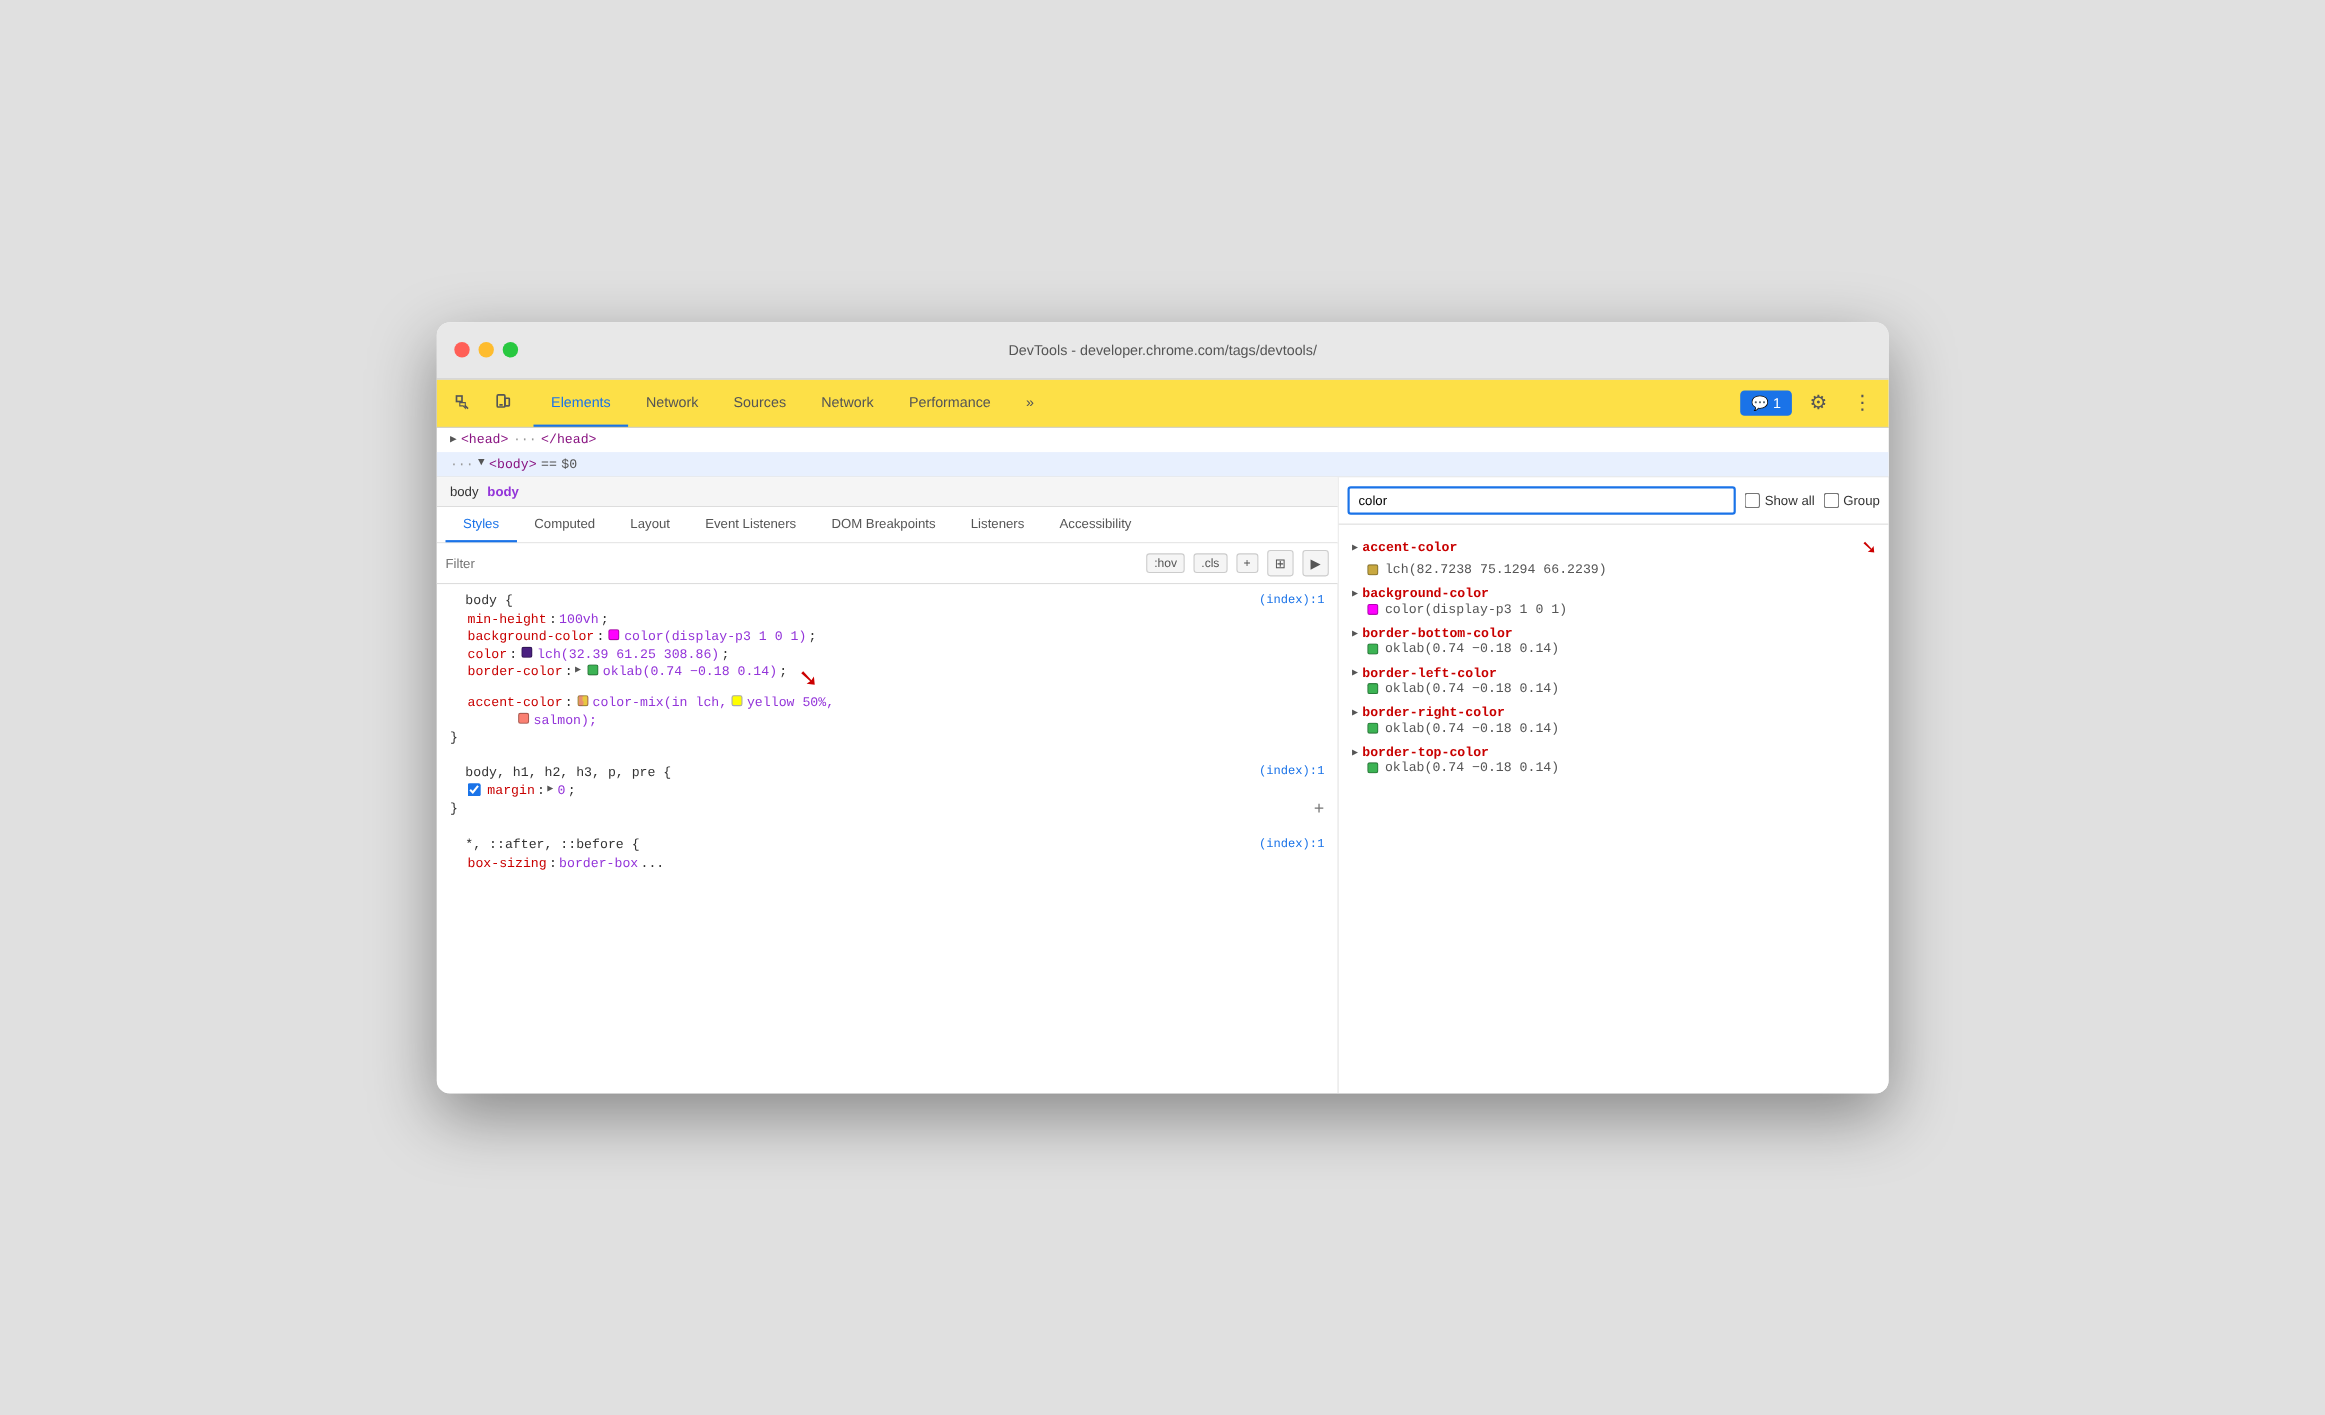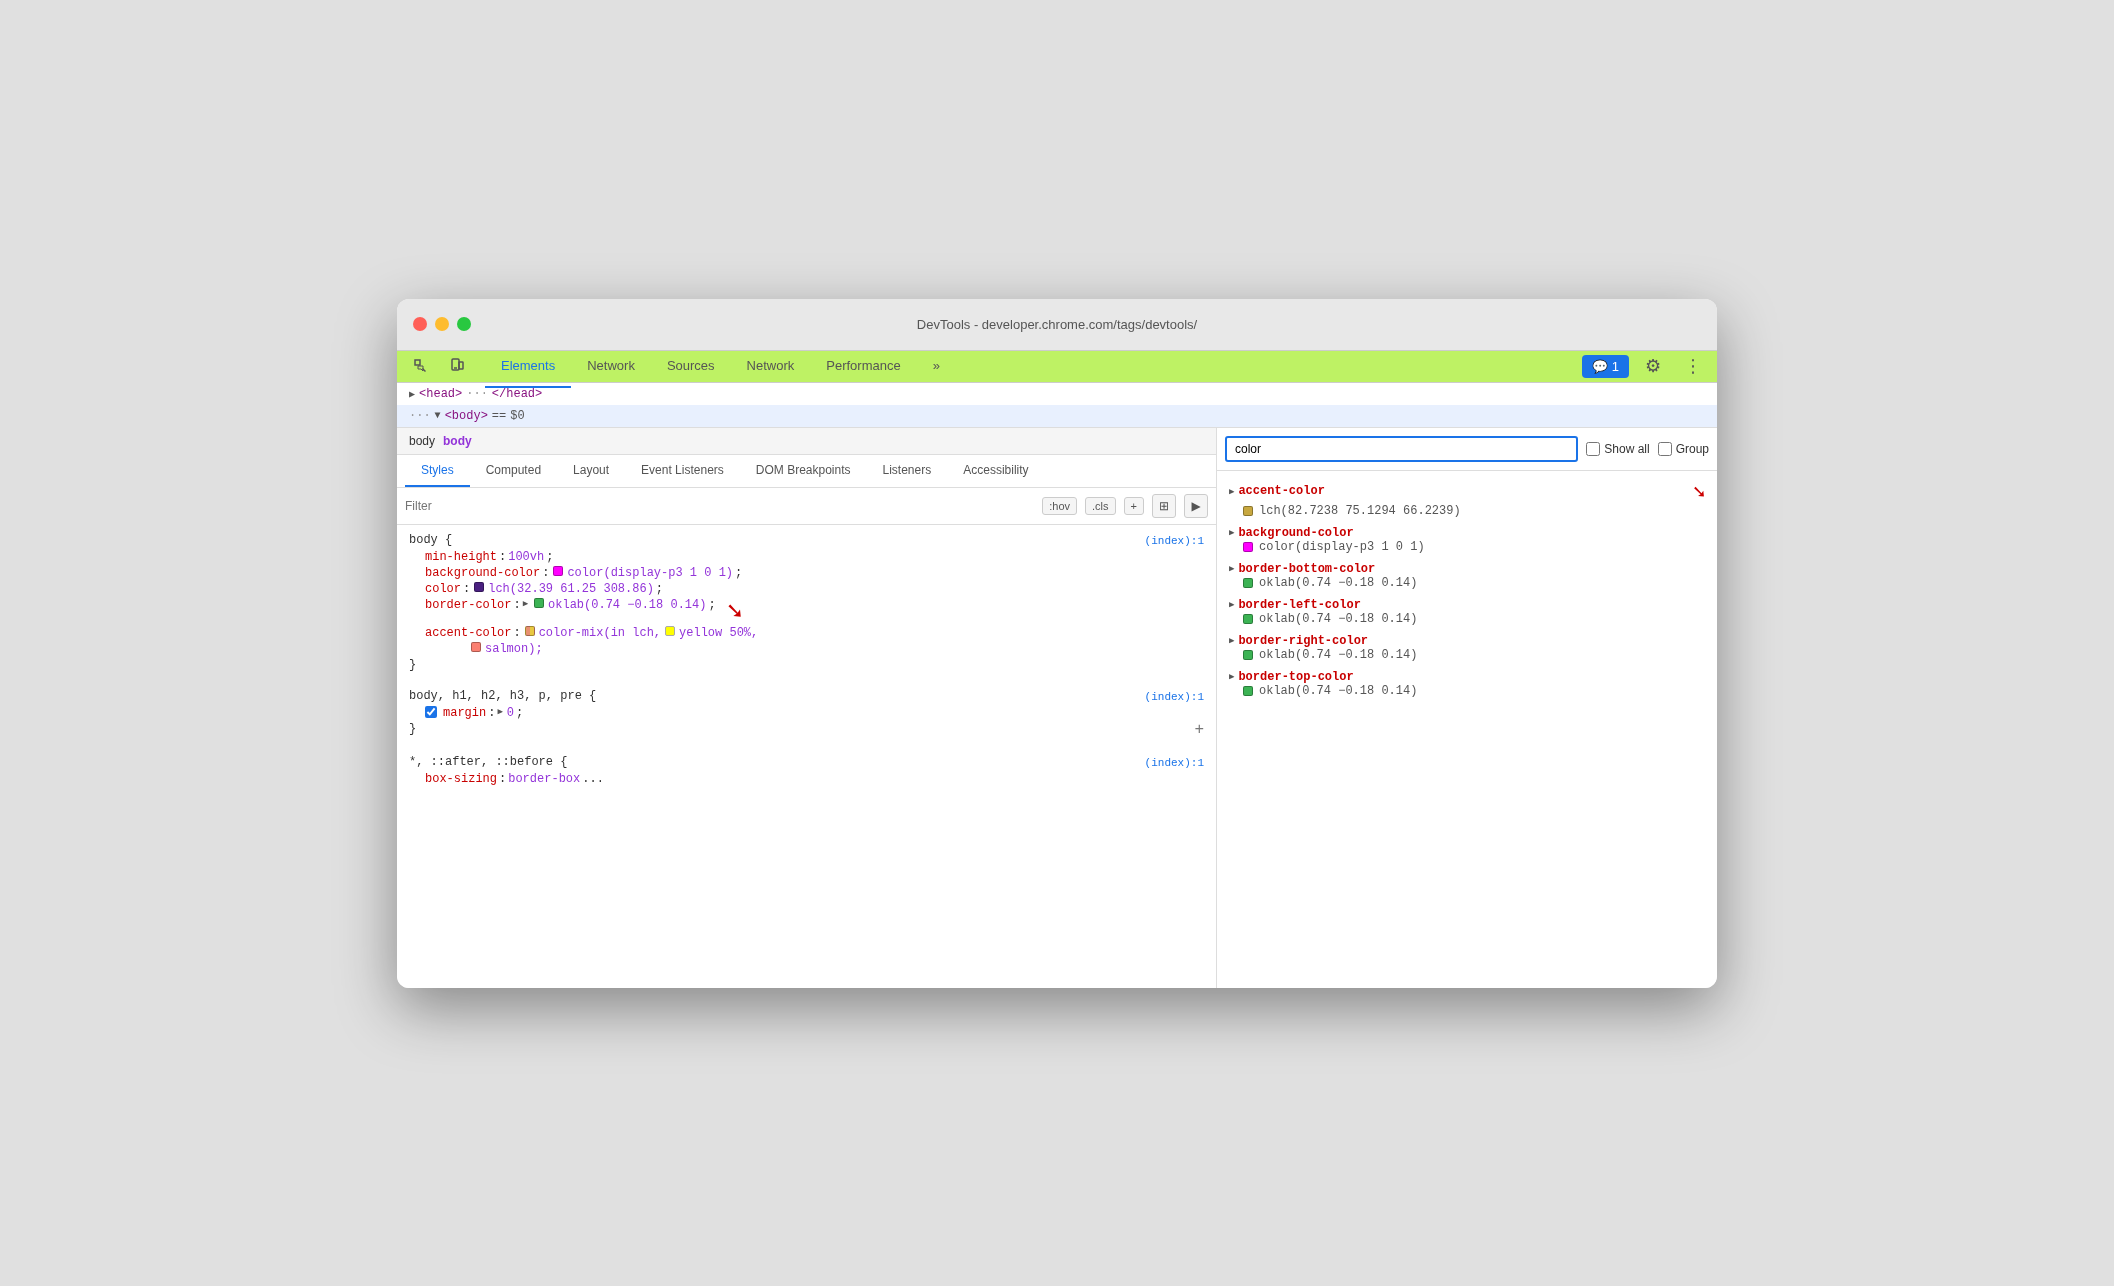--- a/index.html
+++ b/index.html
@@ -42,26 +42,26 @@
     .titlebar-text {
       position: absolute;
       left: 50%;
       transform: translateX(-50%);
       font-size: 13px;
       color: #555;
     }
 
     
     .devtools-toolbar {
-      background: #bef264;
+      background: #fde047;
       border-bottom: 1px solid #ccc;
       display: flex;
       align-items: center;
       padding: 0 8px;
-      height: 32px;
+      height: 44px;
       gap: 4px;
     }
     .toolbar-icon-btn {
       width: 32px;
       height: 32px;
       border-radius: 4px;
       border: none;
       background: transparent;
       cursor: pointer;
       display: flex;
@@ -244,22 +244,23 @@
       padding: 8px 12px;
       font-family: 'Courier New', monospace;
       font-size: 12px;
     }
     .css-rule {
       margin-bottom: 16px;
     }
     .css-rule-header {
       display: flex;
       justify-content: space-between;
-      align-items: flex-end;
+      align-items: center;
       margin-bottom: 2px;
+      margin-left: 14px;
     }
     .css-selector {
       color: #333;
     }
     .css-source {
       color: #1a73e8;
       font-size: 11px;
       cursor: pointer;
     }
     .css-prop-line {

